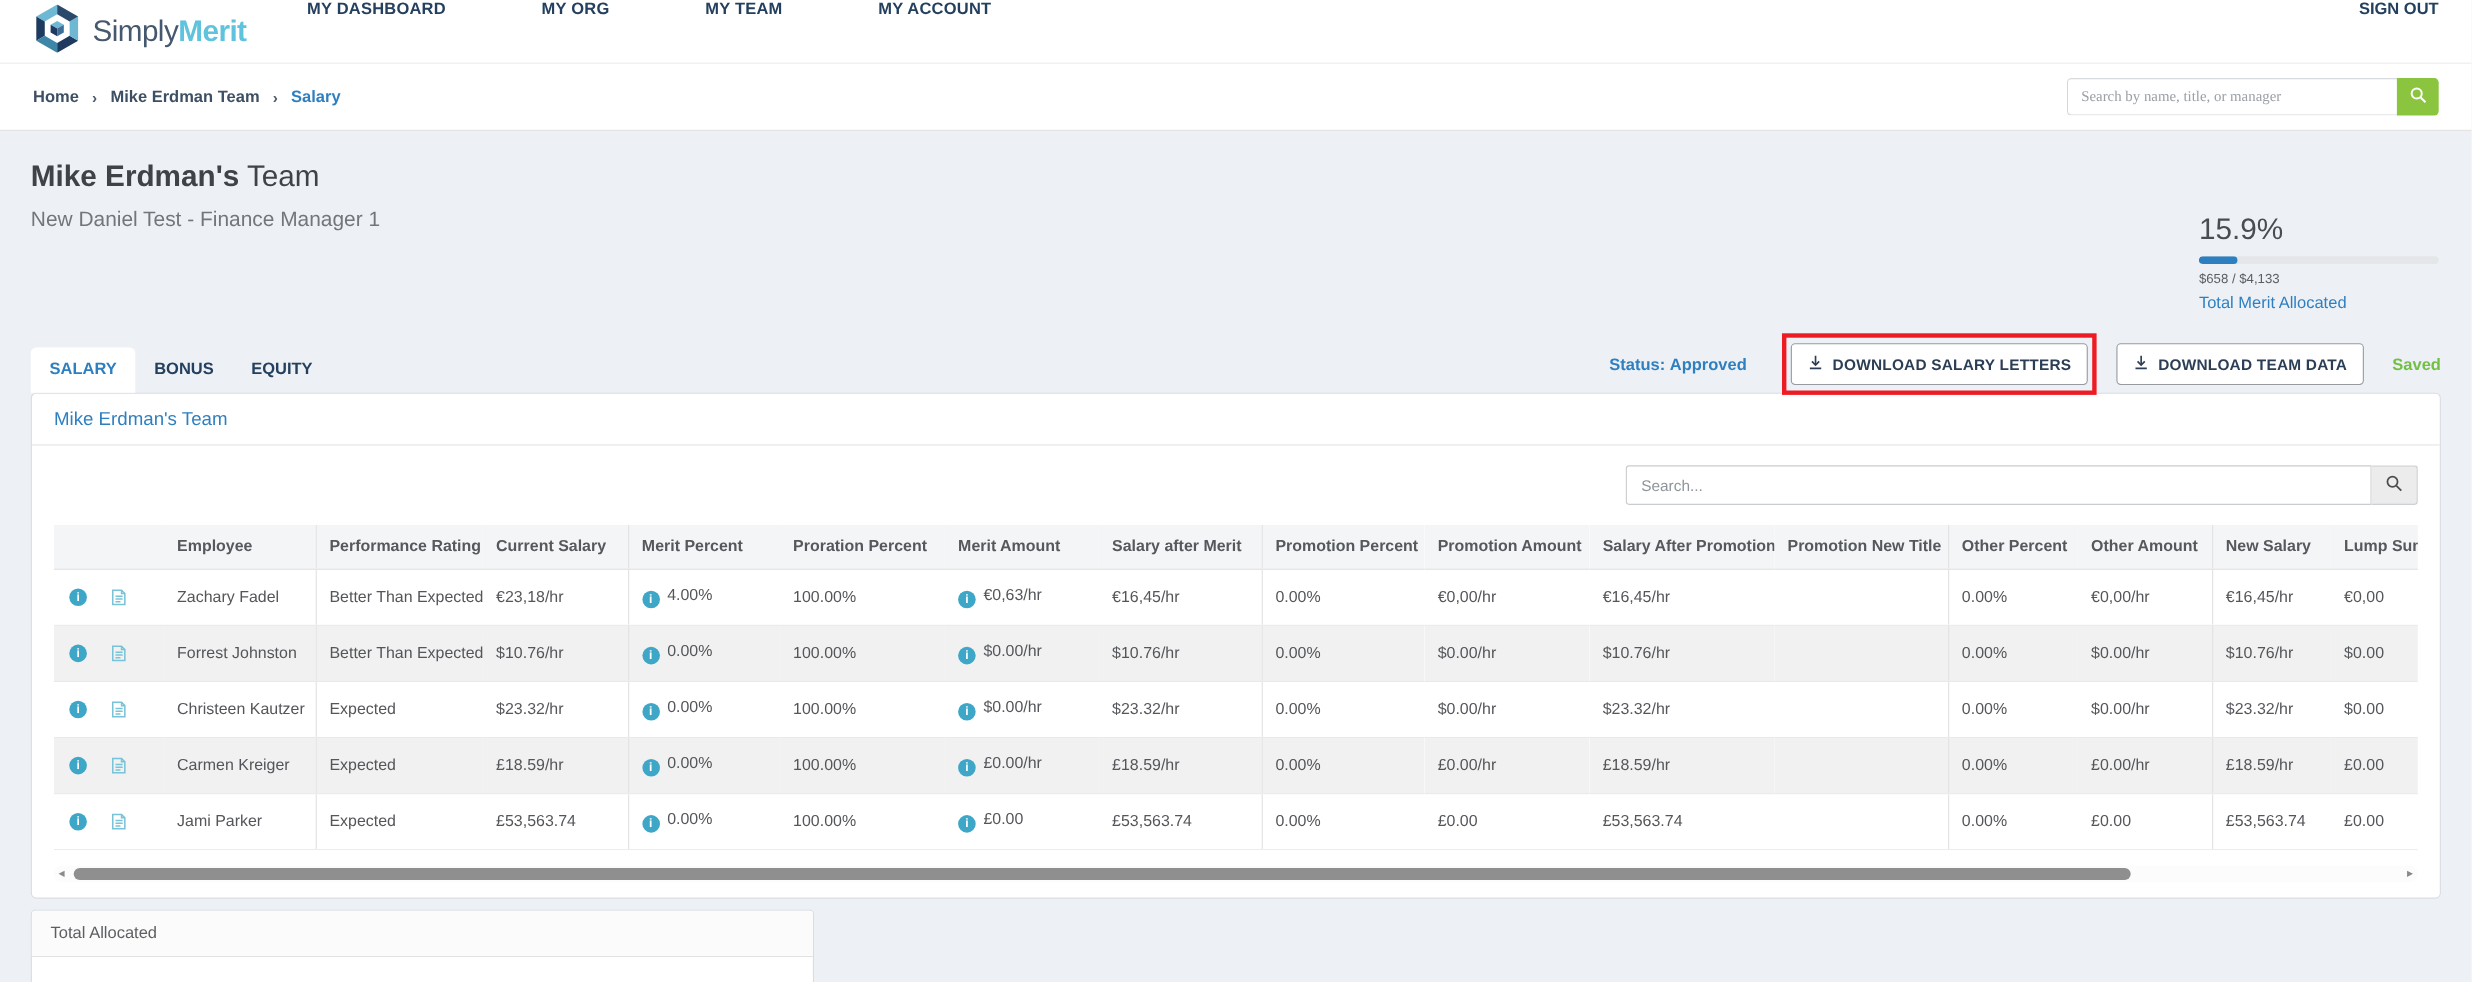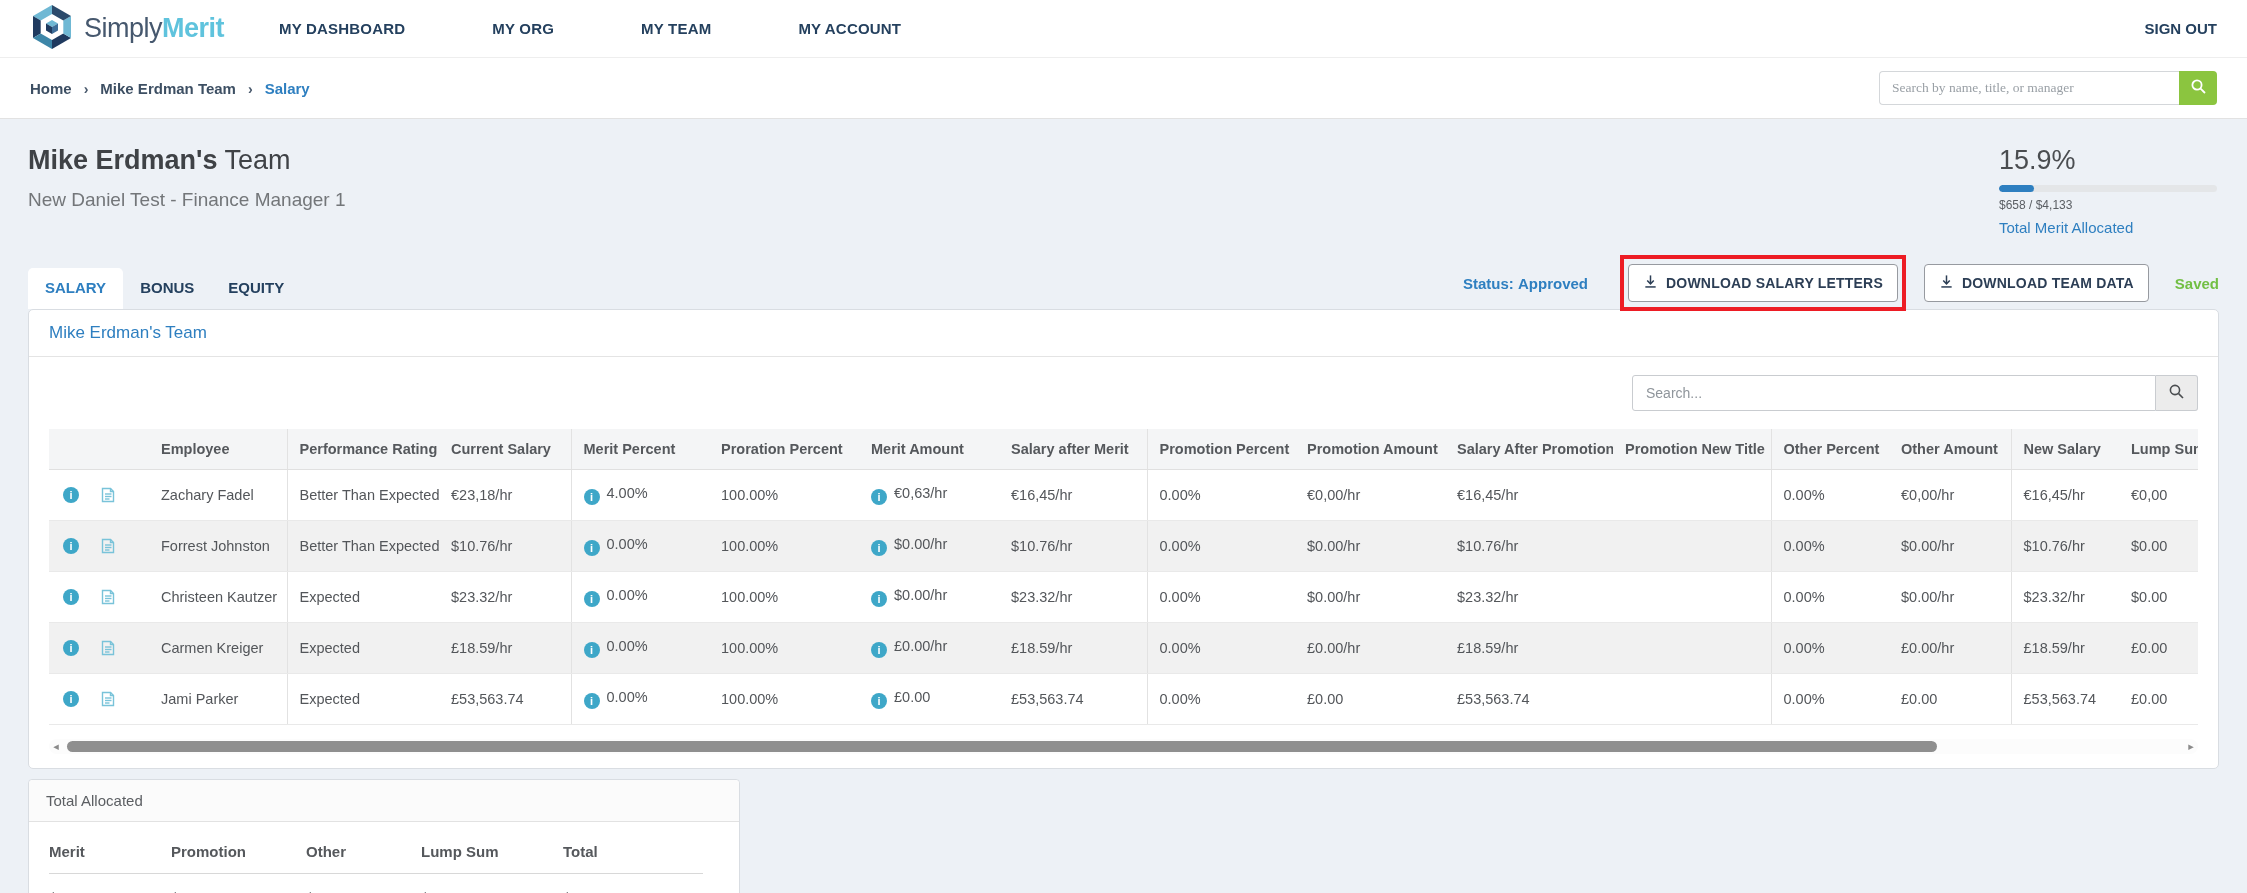--- a/index.html
+++ b/index.html
@@ -5,21 +5,21 @@
   :root{
     --blue:#2e7fc0; --navy:#24405e; --green:#8bc53f; --saved:#72bf44; --red:#ed1c24;
     --panel-border:#d9dde2; --text:#53565a;
   }
   *{box-sizing:border-box; margin:0; padding:0;}
   body{
     width:2247px; height:893px; overflow:hidden; position:relative;
     background:#edf1f6; font-family:"Liberation Sans", sans-serif; color:var(--text);
   }
   
-  .topnav{height:57px; background:#fff; display:flex; align-items:center; padding:0 30px;}
+  .topnav{height:57px; background:#fff; display:flex; padding:0 30px;}
   .brand{display:flex; align-items:center; gap:10px; cursor:pointer;}
   .brand-text{font-size:27px; letter-spacing:-0.5px;}
   .brand-simply{color:#46586e;}
   .brand-merit{color:#5fc3dd; font-weight:700;}
   .nav-items{display:flex; gap:87px; margin-left:55px;}
   .nav-item{font-size:15px; font-weight:700; color:var(--navy); letter-spacing:0.2px; cursor:pointer; white-space:nowrap;}
   .signout{margin-left:auto; font-size:15px; font-weight:700; color:var(--navy); cursor:pointer;}
   
   .crumb-bar{height:62px; background:#fff; border-top:1px solid #eee; border-bottom:1px solid #e2e2e2;
     display:flex; align-items:center; justify-content:space-between; padding:0 30px;}
@@ -33,21 +33,21 @@
   .gsearch input::placeholder{color:#9aa0a6;}
   .gsearch button{width:38px; background:var(--green); border:none; border-radius:0 4px 4px 0;
     display:flex; align-items:center; justify-content:center; cursor:pointer;}
   
   .content{padding:0 28px;}
   .title-row{margin-top:26px; display:flex; justify-content:space-between; align-items:flex-start;}
   h1{font-size:27px; color:#3f4246; font-weight:400;}
   h1 b{font-weight:700;}
   .subtitle{font-size:19px; color:#737679; margin-top:13px;}
   .merit-summary{width:218px; margin-right:2px;}
-  .merit-pct{font-size:27px; color:#4a4d50;}
+  .merit-pct{font-size:27px; color:#4a4d50;margin-top:48px;}
   .merit-bar{height:7px; background:#e4e6e8; border-radius:4px; margin:9px 0 6px; overflow:hidden;}
   .merit-bar-fill{height:100%; background:var(--blue); border-radius:4px;}
   .merit-fraction{font-size:12px; color:#5a5e63;}
   .merit-label{font-size:15px; color:var(--blue); margin-top:7px; cursor:pointer;}
   
   .tabs-row{margin-top:28px; display:flex; justify-content:space-between; align-items:flex-end;}
   .tabs{display:flex;}
   .tab{padding:11px 17px 13px; font-size:15px; font-weight:700; color:var(--navy); cursor:pointer;}
   .tab.active{background:#fff; color:var(--blue); border-radius:5px 5px 0 0;}
   .actions{display:flex; align-items:center; gap:26px; padding-bottom:7px;}
@@ -59,21 +59,21 @@
     cursor:pointer; white-space:nowrap; font-family:inherit; letter-spacing:0.2px;}
   .red-wrap{position:relative;}
   .red-box{position:absolute; left:-8px; right:-8px; top:-9px; bottom:-9px;
     border:4px solid var(--red); pointer-events:none;}
   .saved{font-size:15px; font-weight:700; color:var(--saved);}
   
   .panel{background:#fff; border:1px solid var(--panel-border); border-radius:5px; margin-top:0;}
   .panel-header{padding:13px 20px; font-size:17px; color:var(--blue); border-bottom:1px solid #e4e4e4; cursor:pointer;}
   .panel-body{padding:18px 20px 14px;}
   .tsearch{display:flex; justify-content:flex-end; margin-bottom:18px;}
-  .tsearch input{width:524px; height:36px; border:1px solid #c9ccd0; border-radius:3px 0 0 3px;
+  .tsearch input{width:678px; height:36px; border:1px solid #c9ccd0; border-radius:3px 0 0 3px;
     padding:0 13px; font-size:14px; color:#555; outline:none; font-family:inherit;}
   .tsearch input::placeholder{color:#8f959b;}
   .tsearch button{width:42px; height:36px; background:#ececec; border:1px solid #c9ccd0; border-left:none;
     border-radius:0 3px 3px 0; display:flex; align-items:center; justify-content:center; cursor:pointer;}
   .table-clip{width:2149px; overflow:hidden;}
   table{width:2190px; table-layout:fixed; border-collapse:collapse; font-size:14.5px; color:var(--text);}
   thead th{background:#f4f5f6; font-weight:700; color:#55585c; text-align:left; padding:12px;
     border-bottom:1px solid #e0e0e0; white-space:nowrap; overflow:hidden;}
   tbody td{padding:15px 12px; border-bottom:1px solid #e9e9e9; white-space:nowrap; overflow:hidden; background:#fff;}
   tr.alt td{background:#f1f1f1;}

